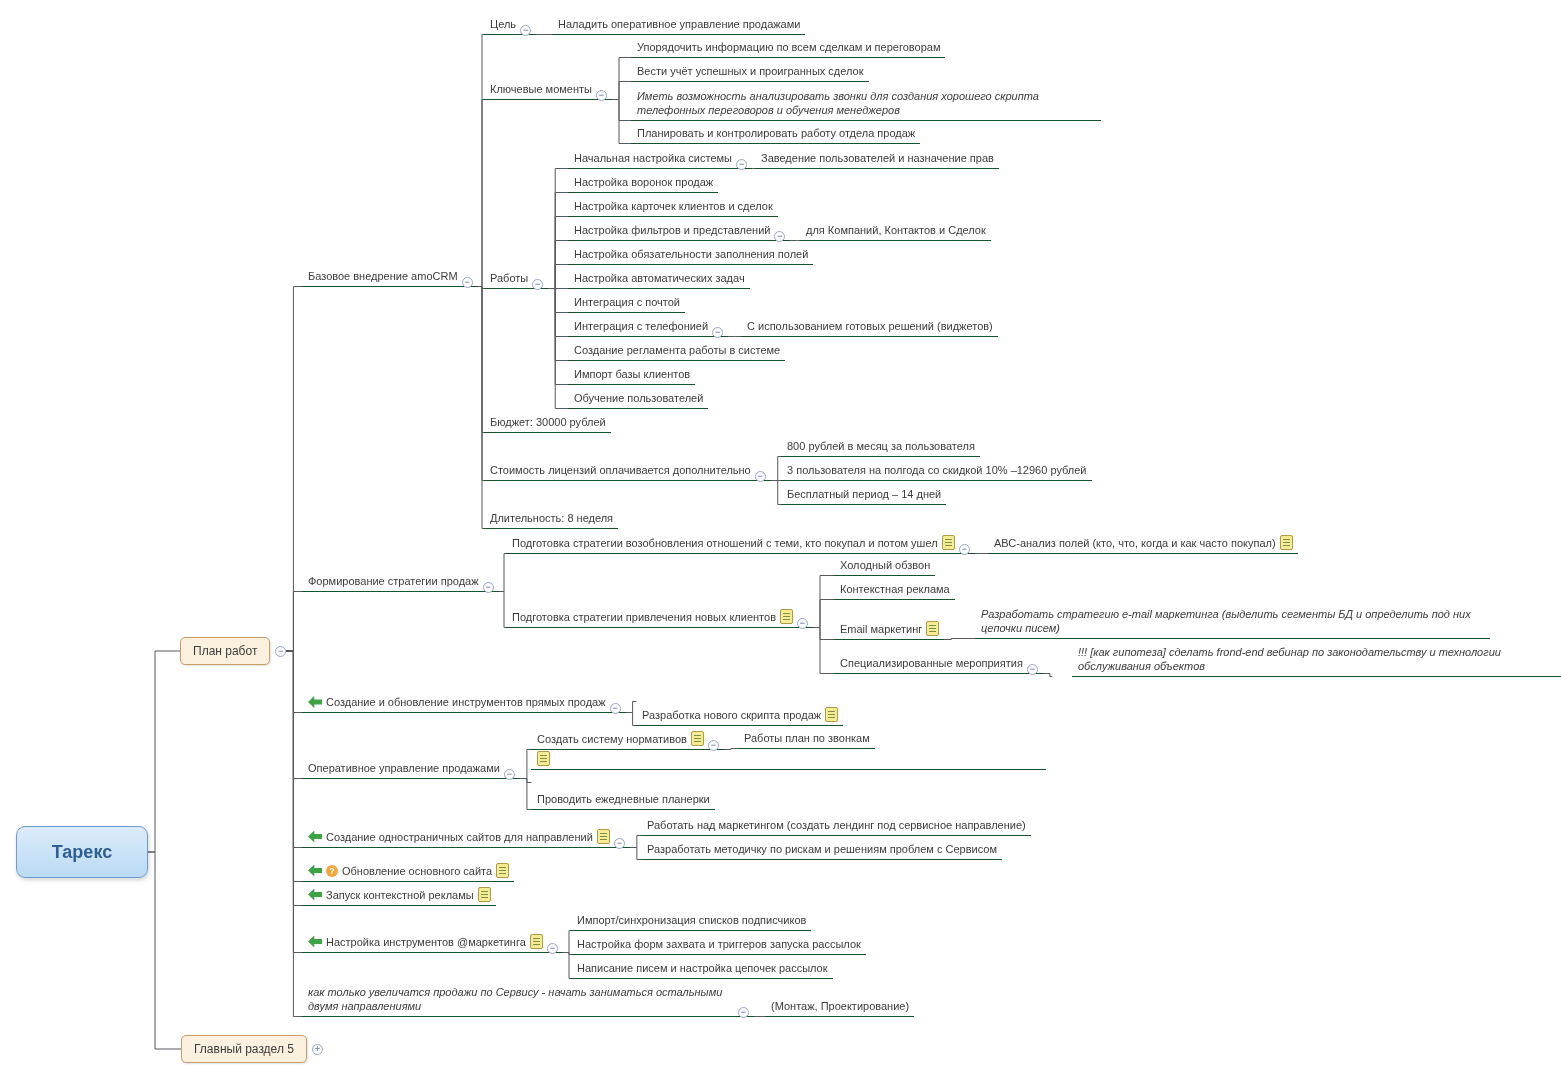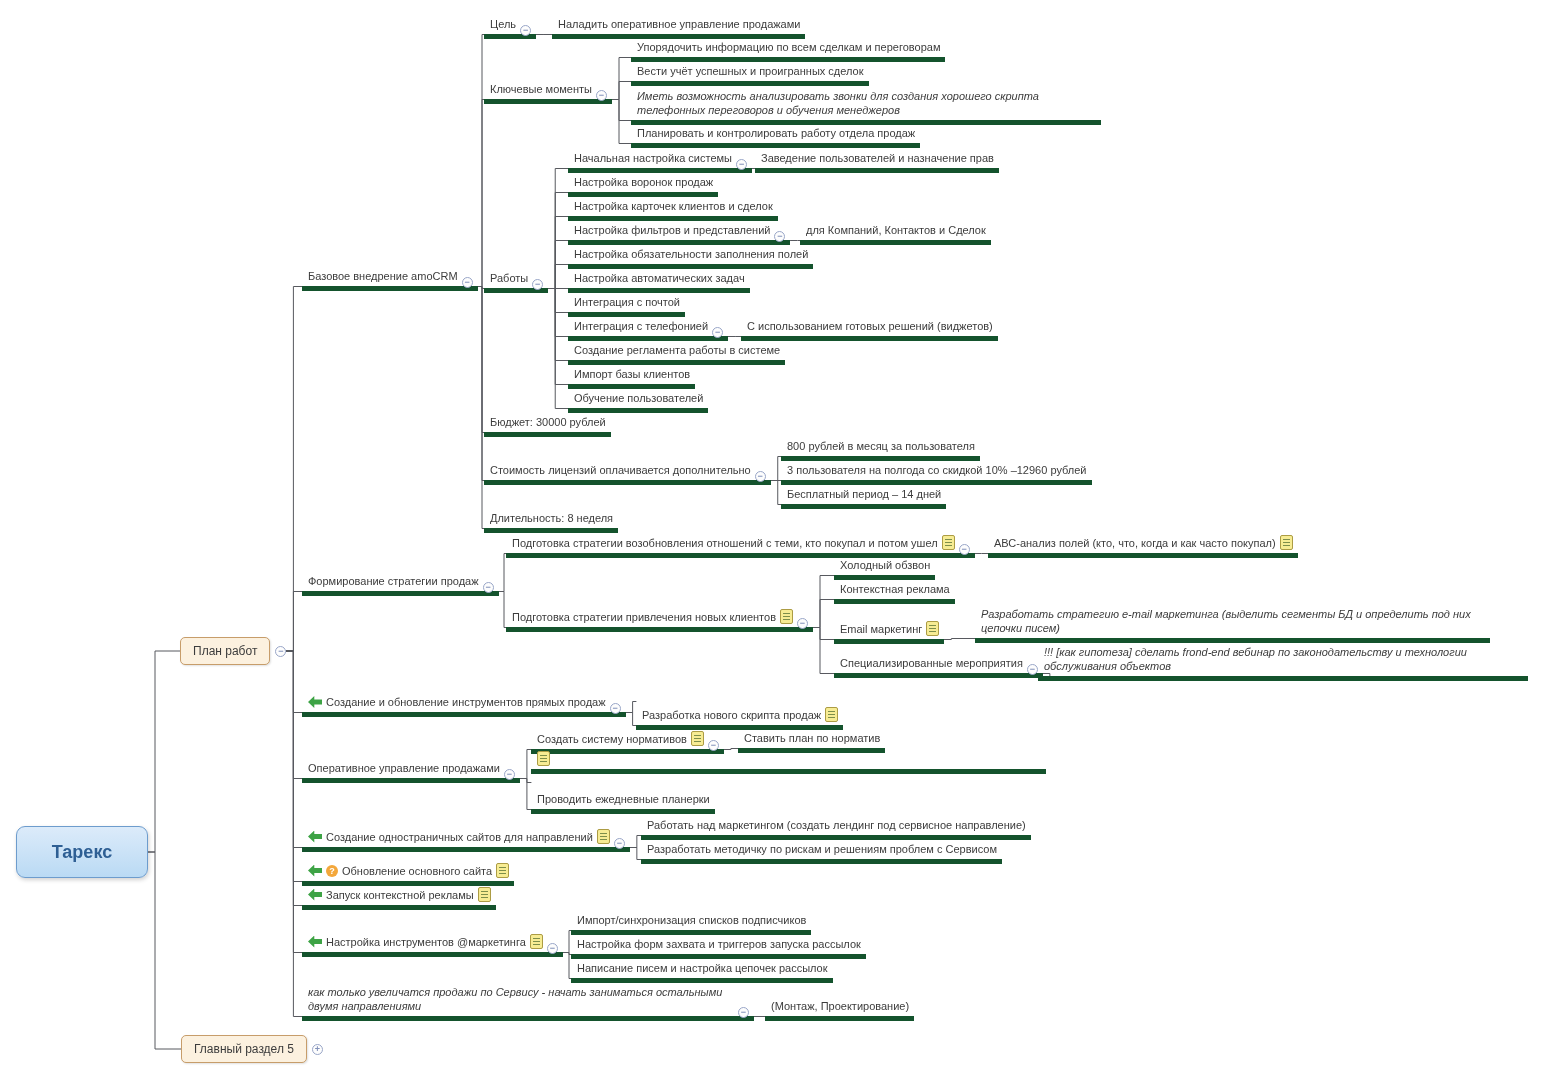--- a/index.html
+++ b/index.html
@@ -5,21 +5,21 @@
   html,body { margin:0; padding:0; background:#fff; }
   #canvas {
     position:relative; width:1561px; height:1082px; background:#ffffff;
     font-family:"Liberation Sans","DejaVu Sans",sans-serif; overflow:hidden;
   }
   #connectors { position:absolute; left:0; top:0; }
   #connectors path { fill:none; stroke:#57595f; stroke-width:1; stroke-linejoin:round; stroke-linecap:round; }
 
   .node {
     position:absolute; display:flex; align-items:center; gap:4px;
-    padding:0 5px 3px 6px; border-bottom:5px solid #14532d;
+    padding:0 5px 3px 6px; border-bottom:1px solid #14532d;
     font-size:11px; line-height:14px; color:#3c3c3c; white-space:nowrap;
     box-sizing:border-box; cursor:default;
   }
   .node.multi { white-space:normal; }
   .node.multi .lbl { flex:1 1 auto;font-style:italic; }
   .lbl { display:inline-block; }
 
   .boxnode { position:absolute; display:flex; align-items:center; gap:5px; }
 
   .pm {
@@ -276,21 +276,21 @@
     <span class="lbl">Email маркетинг</span>
     <span class="note"></span>
   </div>
   <div class="node multi" id="n-new3c" style="left:975px;top:607px;width:515px">
     <span class="lbl">Разработать стратегию e-mail маркетинга (выделить сегменты БД и определить под них цепочки писем)</span>
   </div>
   <div class="node" id="n-new4" style="left:834px;top:656px">
     <span class="lbl">Специализированные мероприятия</span>
     <span class="pm">−</span>
   </div>
-  <div class="node multi" id="n-new4c" style="left:1038px;top:645px;width:490px">
+  <div class="node multi" id="n-new4c" style="left:1072px;top:645px;width:490px">
     <span class="lbl">!!! [как гипотеза] сделать frond-end вебинар по законодательству и технологии обслуживания объектов</span>
   </div>
 
   <div class="node" id="n-tools" style="left:302px;top:695px">
     <span class="arrow"></span>
     <span class="lbl">Создание и обновление инструментов прямых продаж</span>
     <span class="pm">−</span>
   </div>
   <div class="node" id="n-tools2" style="left:636px;top:707px">
     <span class="lbl">Разработка нового скрипта продаж</span>
@@ -300,21 +300,21 @@
   <div class="node" id="n-ops" style="left:302px;top:761px">
     <span class="lbl">Оперативное управление продажами</span>
     <span class="pm">−</span>
   </div>
   <div class="node" id="n-ops1" style="left:531px;top:731px">
     <span class="lbl">Создать систему нормативов</span>
     <span class="note"></span>
     <span class="pm">−</span>
   </div>
   <div class="node" id="n-ops1c" style="left:738px;top:731px">
-    <span class="lbl">Ставить план по норматив</span>
+    <span class="lbl">Работы план по звонкам</span>
   </div>
   <div class="node multi" id="n-ops2" style="left:531px;top:751px;width:515px">
     <span class="note"></span>
   </div>
   <div class="node" id="n-ops3" style="left:531px;top:792px">
     <span class="lbl">Проводить ежедневные планерки</span>
   </div>
 
   <div class="node" id="n-landing" style="left:302px;top:829px">
     <span class="arrow"></span>

